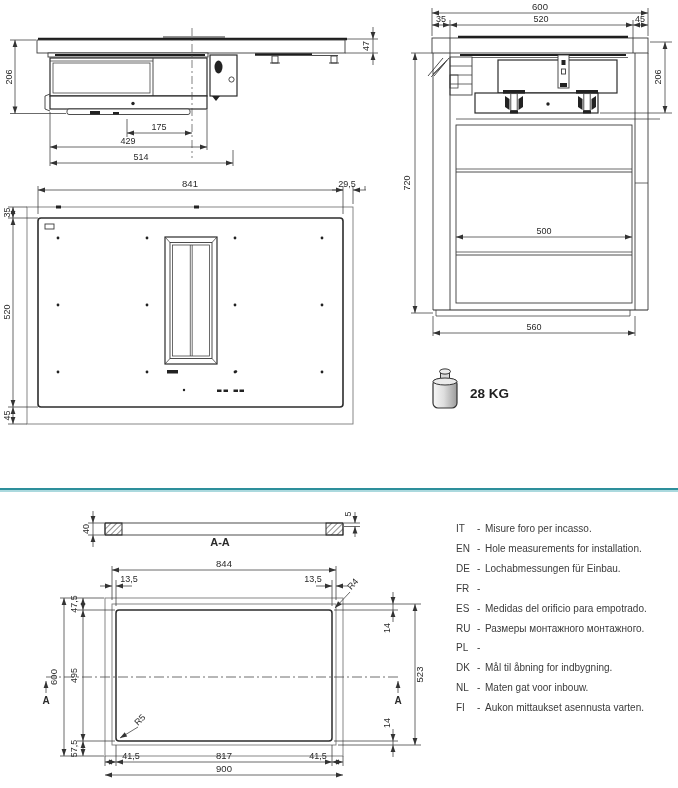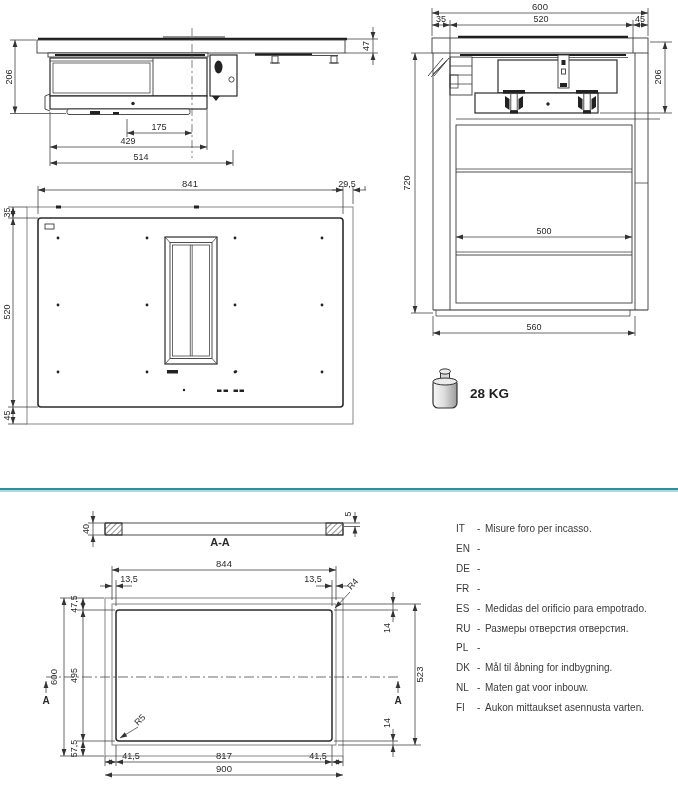--- a/index.html
+++ b/index.html
@@ -350,38 +350,40 @@
 
   <div id="langs">
     <div class="lang-row">
         <span class="lang-code">IT</span>
         <span class="lang-dash">-</span>
         <span class="lang-text">Misure foro per incasso.</span>
       </div>
     <div class="lang-row">
         <span class="lang-code">EN</span>
         <span class="lang-dash">-</span>
+        <span class="lang-text">Hole measurements for installation.</span>
       </div>
     <div class="lang-row">
         <span class="lang-code">DE</span>
         <span class="lang-dash">-</span>
+        <span class="lang-text">Lochabmessungen für Einbau.</span>
       </div>
     <div class="lang-row">
         <span class="lang-code">FR</span>
         <span class="lang-dash">-</span>
       </div>
     <div class="lang-row">
         <span class="lang-code">ES</span>
         <span class="lang-dash">-</span>
         <span class="lang-text">Medidas del orificio para empotrado.</span>
       </div>
     <div class="lang-row">
         <span class="lang-code">RU</span>
         <span class="lang-dash">-</span>
-        <span class="lang-text">Размеры отверстия отверстия.</span>
+        <span class="lang-text">Размеры монтажного монтажного.</span>
       </div>
     <div class="lang-row">
         <span class="lang-code">PL</span>
         <span class="lang-dash">-</span>
       </div>
     <div class="lang-row">
         <span class="lang-code">DK</span>
         <span class="lang-dash">-</span>
         <span class="lang-text">Mål til åbning for indbygning.</span>
       </div>

